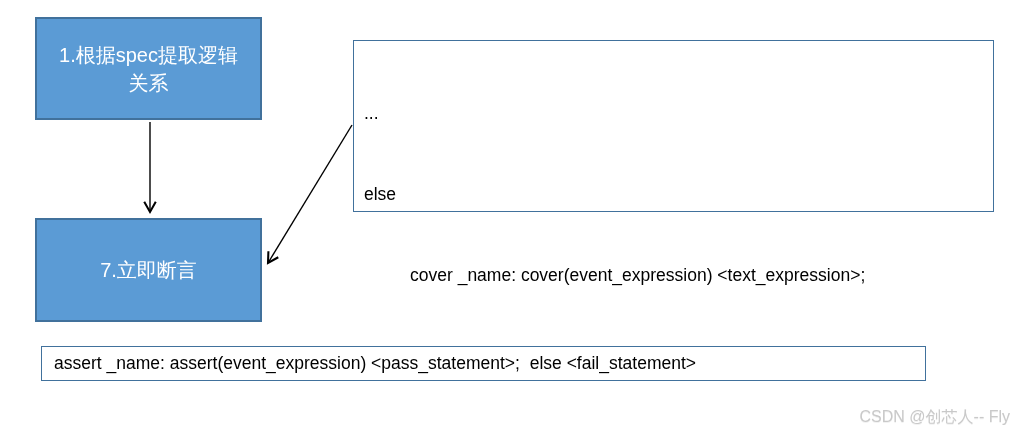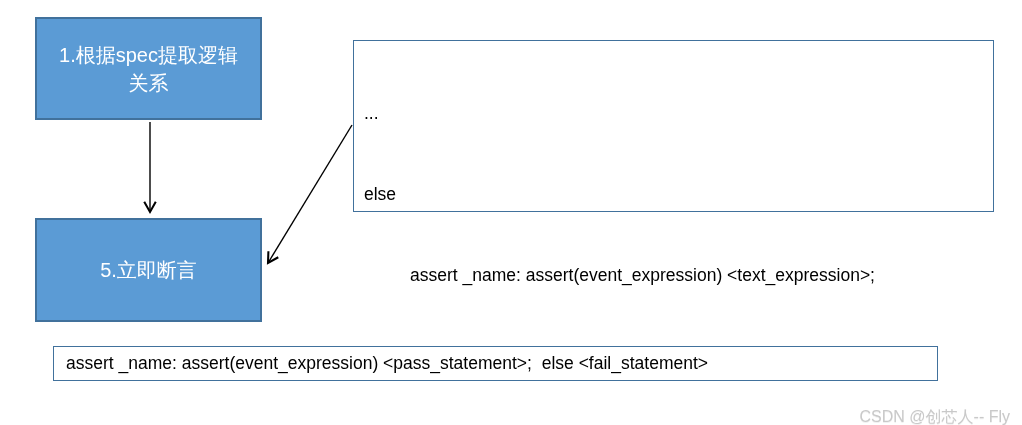--- a/index.html
+++ b/index.html
@@ -35,21 +35,21 @@
     border: 1.5px solid #41719C;
     color: #000000;
     font-size: 17.5px;
     line-height: 27px;
     padding: 5px 10px;
     white-space: pre;
   }
   .code-line.indent { padding-left: 46px; }
   .syntax-bar {
     position: absolute;
-    left: 53px; top: 346px; width: 885px; height: 35px;
+    left: 41px; top: 346px; width: 885px; height: 35px;
     box-sizing: border-box;
     background: #ffffff;
     border: 1px solid #41719C;
     color: #000000;
     font-size: 17.5px;
     display: flex;
     align-items: center;
     padding: 0 12px;
     white-space: pre;
   }
@@ -73,27 +73,26 @@
 <body>
 
 <div class="canvas">
 
   <div class="flow-box flow-box-1">
     <div>1.根据spec提取逻辑</div>
     <div>关系</div>
   </div>
 
   <div class="flow-box flow-box-2">
-    <div>5.立即断言</div>
+    <div>7.立即断言</div>
   </div>
 
   <div class="code-box">
     <div class="code-line">...</div>
     <div class="code-line">else</div>
-    <div class="code-line indent">assert _name: assert(event_expression) &lt;text_expression&gt;;</div>
     <div class="code-line indent">cover _name: cover(event_expression) &lt;text_expression&gt;;</div>
     <div class="code-line">end</div>
     
   </div>
 
   <div class="syntax-bar">
     <span>assert _name: assert(event_expression) &lt;pass_statement&gt;;  else &lt;fail_statement&gt;</span>
   </div>
 
   <svg class="arrows" viewBox="0 0 1022 425" xmlns="http://www.w3.org/2000/svg">

